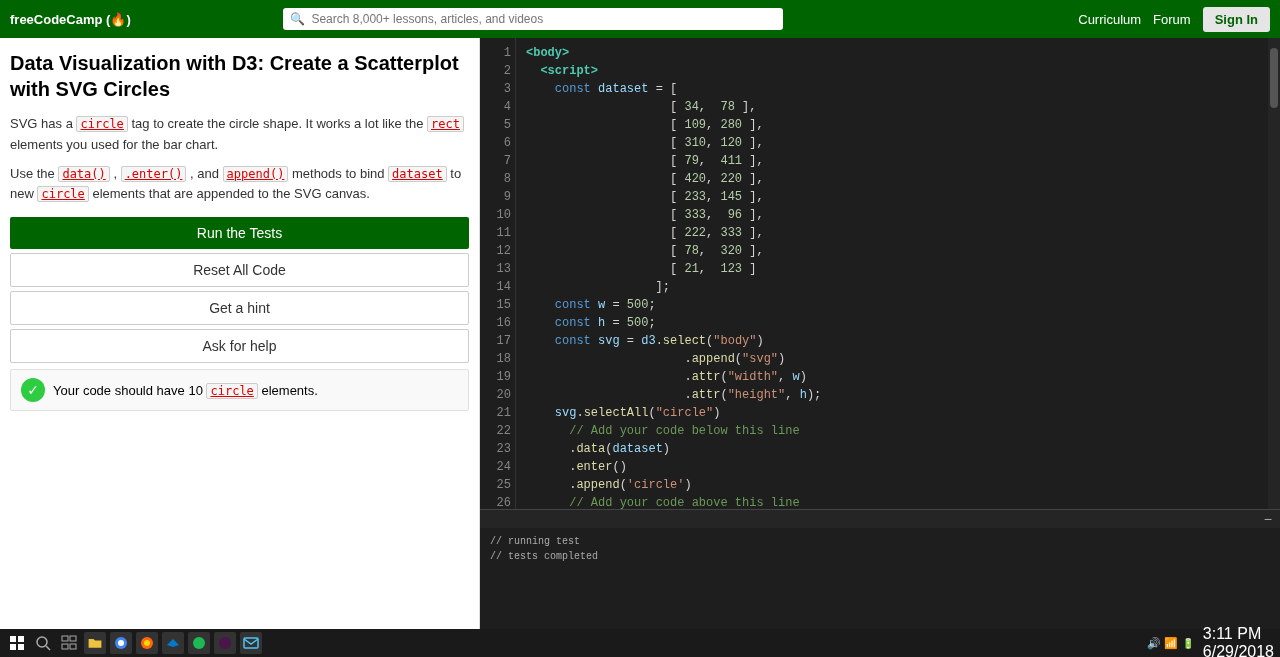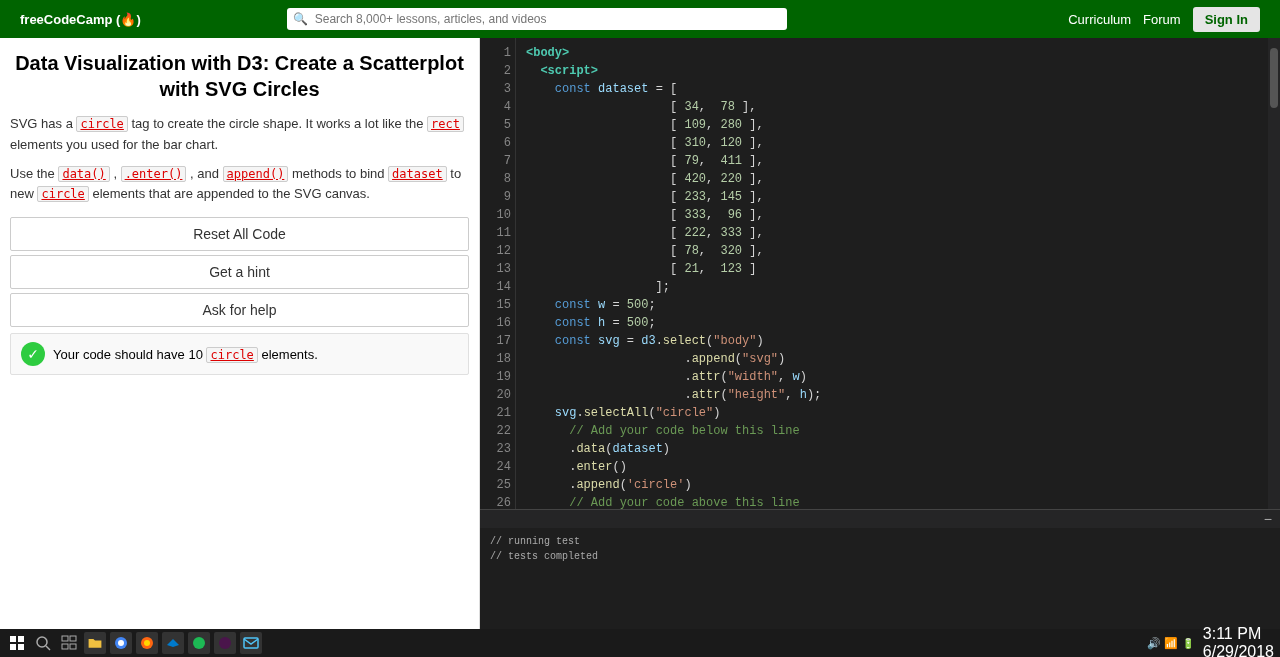--- a/index.html
+++ b/index.html
@@ -4,21 +4,21 @@
   <style>
     * { box-sizing: border-box; margin: 0; padding: 0; }
     body { font-family: 'Segoe UI', Tahoma, Geneva, Verdana, sans-serif; font-size: 13px; background: #fff; overflow: hidden; }
 
     
     .topnav {
       background: #006400;
       height: 38px;
       display: flex;
       align-items: center;
-      padding: 0 20px;
+      padding: 0 10px;
       gap: 10px;
     }
     .topnav-logo {
       color: #fff;
       font-size: 13px;
       font-weight: bold;
       white-space: nowrap;
     }
     .topnav-search {
       flex: 1;
@@ -76,21 +76,21 @@
       width: 480px;
       min-width: 480px;
       padding: 12px 10px 10px 10px;
       overflow-y: auto;
       border-right: 1px solid #ddd;
     }
 
     .lesson-title {
       font-size: 20px;
       font-weight: bold;
-      text-align: center;
+      text-align: left;
       margin-bottom: 12px;
       line-height: 1.3;
     }
 
     .lesson-body {
       font-size: 13px;
       color: #333;
       line-height: 1.6;
       margin-bottom: 12px;
     }
@@ -320,20 +320,21 @@
 
     <div class="lesson-body">
       <p>
         SVG has a <code class="inline red">circle</code> tag to create the circle shape. It works a lot like the <code class="inline red">rect</code> elements you used for the bar chart.
       </p>
       <p>
         Use the <code class="inline red">data()</code> , <code class="inline red">.enter()</code> , and <code class="inline red">append()</code> methods to bind <code class="inline red">dataset</code> to new <code class="inline red">circle</code> elements that are appended to the SVG canvas.
       </p>
     </div>
 
+    <button class="btn-run">Run the Tests</button>
     <button class="btn-secondary">Reset All Code</button>
     <button class="btn-secondary">Get a hint</button>
     <button class="btn-secondary">Ask for help</button>
 
     <div class="test-result">
       <div class="checkmark">✓</div>
       <span>
         Your code should have 10 <code class="inline red">circle</code> elements.
       </span>
     </div>

